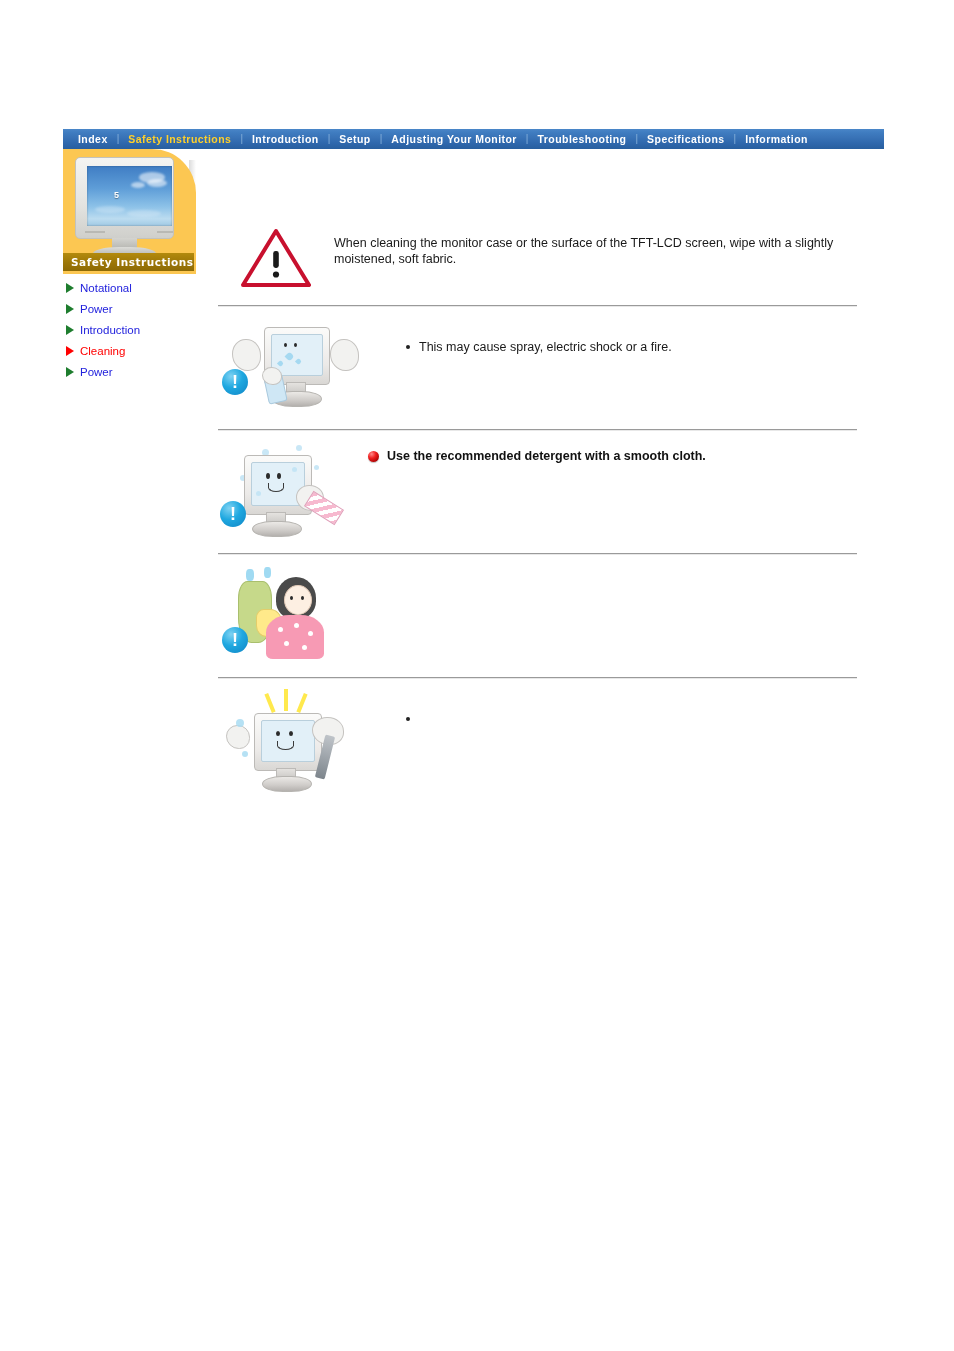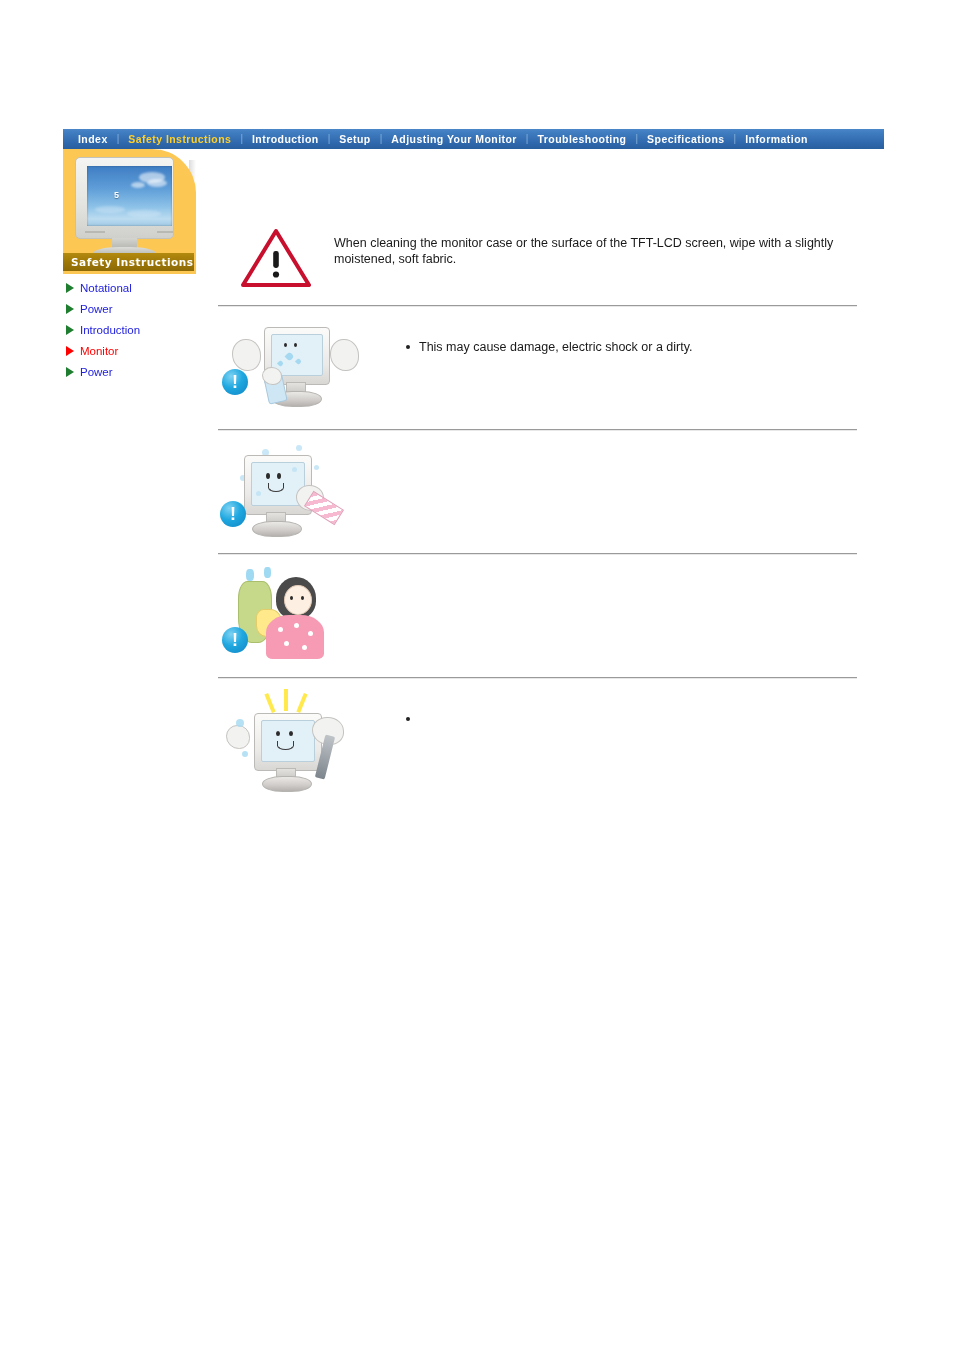--- a/index.html
+++ b/index.html
@@ -469,21 +469,21 @@
   <div class="side-item">
     <span class="side-arrow"></span>
     <span class="side-label">Power</span>
   </div>
   <div class="side-item">
     <span class="side-arrow"></span>
     <span class="side-label">Introduction</span>
   </div>
   <div class="side-item active">
     <span class="side-arrow"></span>
-    <span class="side-label">Monitor</span>
+    <span class="side-label">Cleaning</span>
   </div>
   <div class="side-item">
     <span class="side-arrow"></span>
     <span class="side-label">Power</span>
   </div>
 </div>
 
 <div id="content">
 
   <div class="intro-row">
@@ -516,21 +516,21 @@
       <div class="hand art" style="left:112px;top:22px;width:27px;height:30px;"></div>
       <div class="spray-bottle art" style="left:48px;top:58px;width:17px;height:26px;transform:rotate(-12deg);"></div>
       <div class="hand art" style="left:44px;top:50px;width:18px;height:16px;"></div>
       <div class="blue-badge art" style="left:4px;top:52px;">
           <b>!</b>
         </div>
     </div>
     <div class="sec-text">
       <div class="sec-sub">
         <span class="dot"></span>
-        <span class="sec-sub-text">This may cause damage, electric shock or a dirty.</span>
+        <span class="sec-sub-text">This may cause spray, electric shock or a fire.</span>
       </div>
     </div>
   </div>
 
   <div class="hr"></div>
 
   <div class="sec-row">
     <div class="sec-art">
       <div class="spark art" style="left:44px;top:8px;width:7px;height:7px;"></div>
       <div class="spark art" style="left:78px;top:4px;width:6px;height:6px;"></div>
@@ -544,20 +544,26 @@
       <div class="spark art" style="left:38px;top:50px;width:5px;height:5px;"></div>
       <div class="spark art" style="left:74px;top:26px;width:5px;height:5px;"></div>
       <div class="cmon-neck art" style="left:48px;top:71px;width:18px;height:12px;"></div>
       <div class="cmon-base art" style="left:34px;top:80px;width:48px;height:14px;"></div>
       <div class="hand art" style="left:78px;top:44px;width:26px;height:24px;"></div>
       <div class="cloth art" style="left:88px;top:58px;width:34px;height:16px;transform:rotate(32deg);"></div>
       <div class="blue-badge art" style="left:2px;top:60px;">
           <b>!</b>
         </div>
     </div>
+    <div class="sec-text">
+      <div class="sec-head">
+        <span class="ball"></span>
+        <span class="sec-head-text">Use the recommended detergent with a smooth cloth.</span>
+      </div>
+    </div>
   </div>
 
   <div class="hr"></div>
 
   <div class="sec-row">
     <div class="sec-art">
       <div class="spark art" style="left:28px;top:4px;width:8px;height:12px;background:#8fd3f0;border-radius:40%;"></div>
       <div class="spark art" style="left:46px;top:2px;width:7px;height:11px;background:#8fd3f0;border-radius:40%;"></div>
       <div class="green-towel art" style="left:20px;top:16px;width:32px;height:60px;"></div>
       <div class="yellow-cloth art" style="left:38px;top:44px;width:24px;height:26px;"></div>

